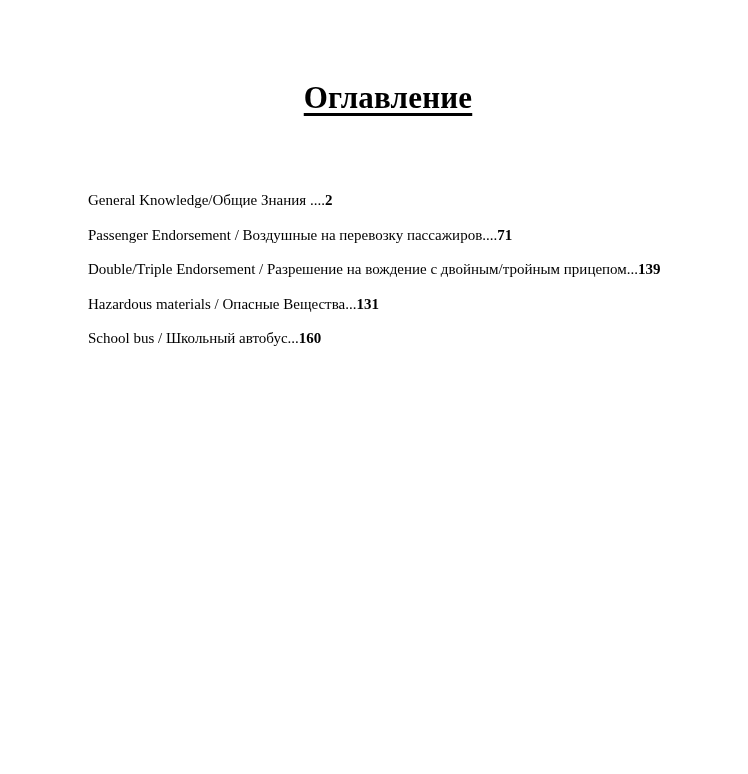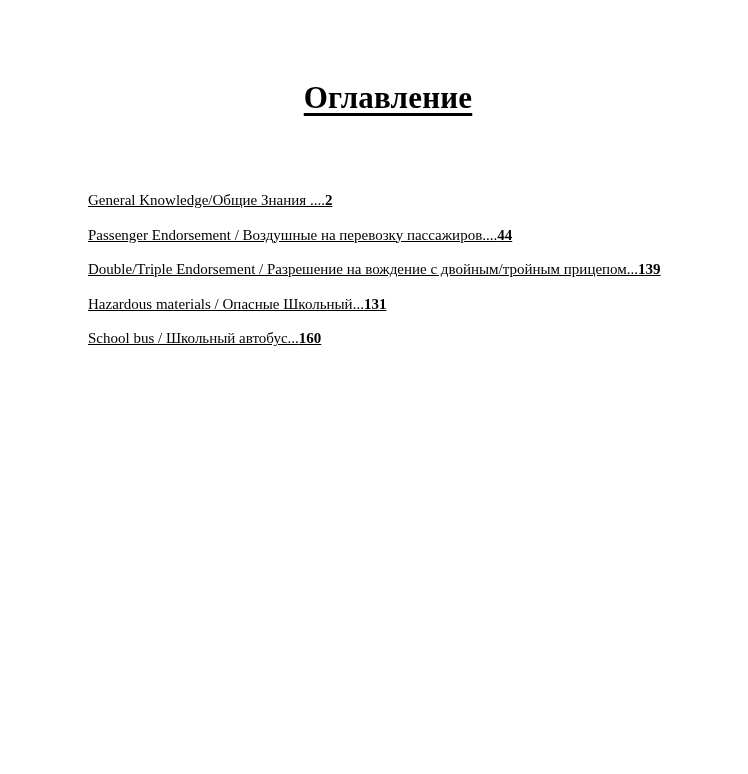--- a/index.html
+++ b/index.html
@@ -37,38 +37,37 @@
       letter-spacing: 0.2px;
       margin: 0;
     }
     .toc {
       position: absolute;
       left: 88px;
       top: 190px;
       margin: 0;
       padding: 0;
       list-style: none;
-      text-decoration: underline;
     }
     .toc-item {
       height: 34.6px;
       font-size: 15px;
       line-height: 20px;
       white-space: pre;
     }
     .toc-page {
       font-weight: bold;
     }
   </style>
 </head>
 <body>
 
 <div class="page">
   <h1 class="title">Оглавление</h1>
 
   <ul class="toc">
     <li class="toc-item"><span>General Knowledge/Общие Знания ....</span><span class="toc-page">2</span></li>
-    <li class="toc-item"><span>Passenger Endorsement / Воздушные на перевозку пассажиров....</span><span class="toc-page">44</span></li>
+    <li class="toc-item"><span>Passenger Endorsement / Воздушные на перевозку пассажиров....</span><span class="toc-page">71</span></li>
     <li class="toc-item"><span>Double/Triple Endorsement / Разрешение на вождение с двойным/тройным прицепом...</span><span class="toc-page">139</span></li>
-    <li class="toc-item"><span>Hazardous materials / Опасные Школьный...</span><span class="toc-page">131</span></li>
+    <li class="toc-item"><span>Hazardous materials / Опасные Вещества...</span><span class="toc-page">131</span></li>
     <li class="toc-item"><span>School bus / Школьный автобус...</span><span class="toc-page">160</span></li>
   </ul>
 </div>
 
 </body></html>

